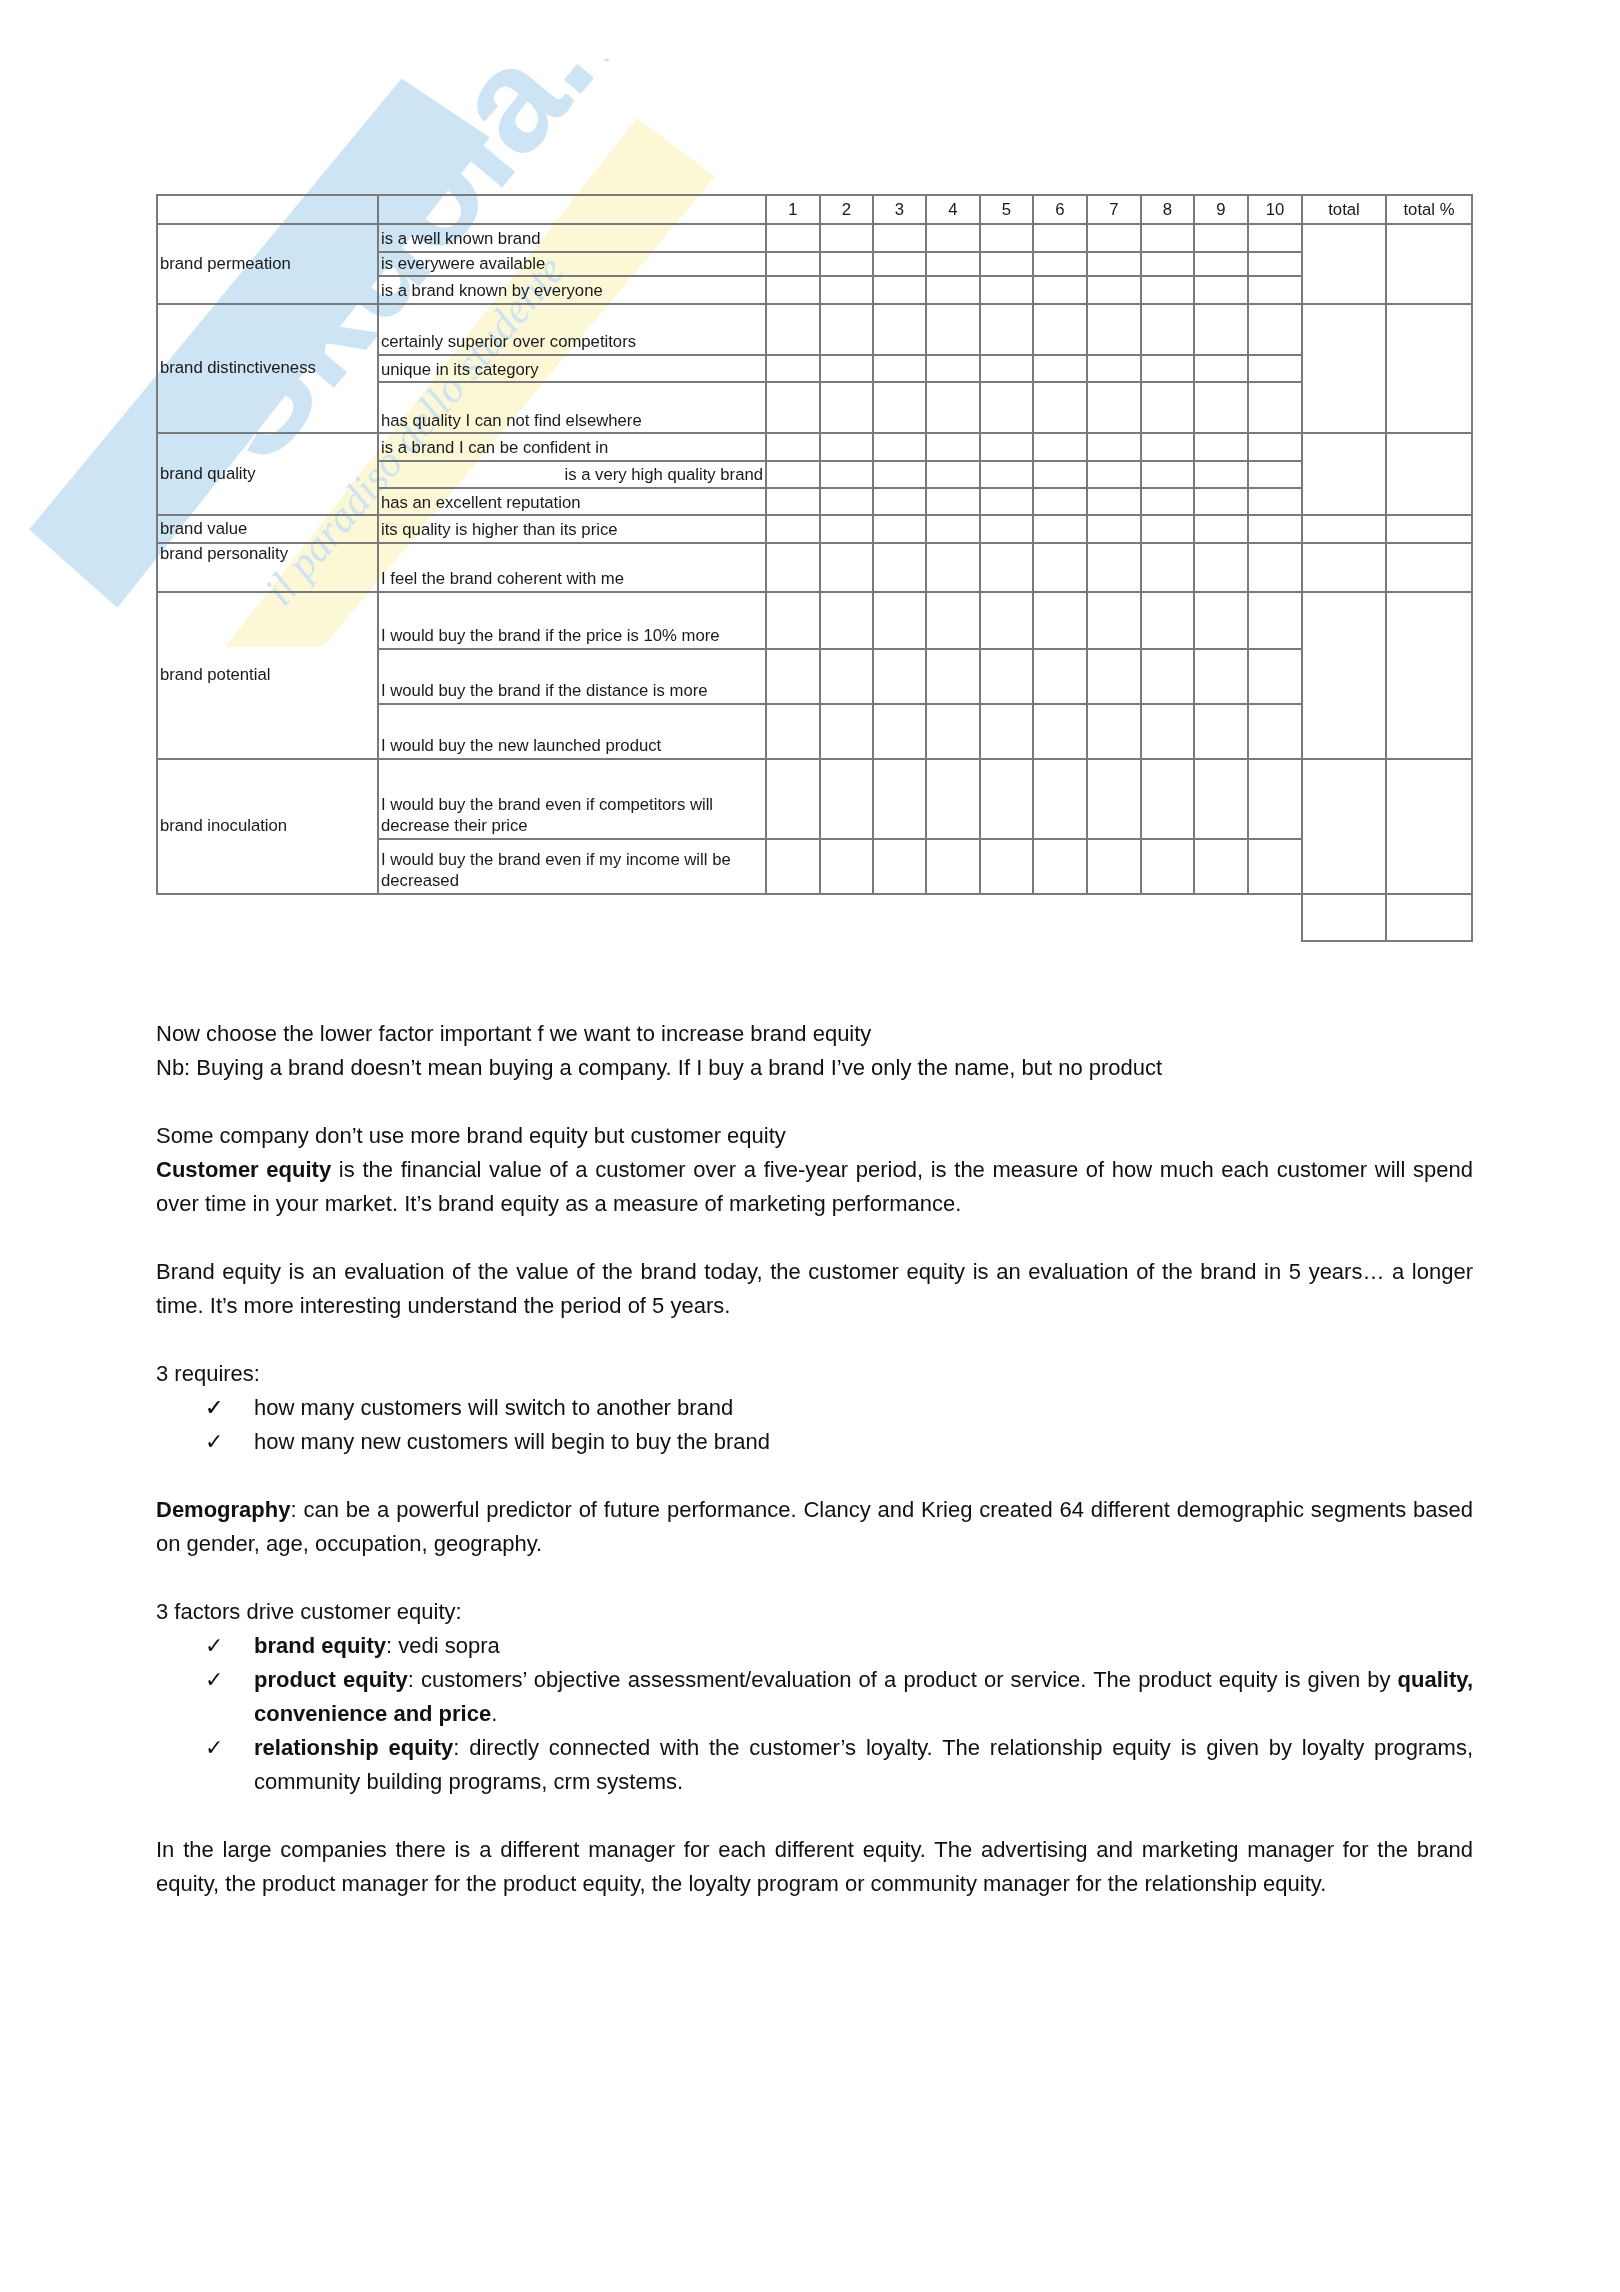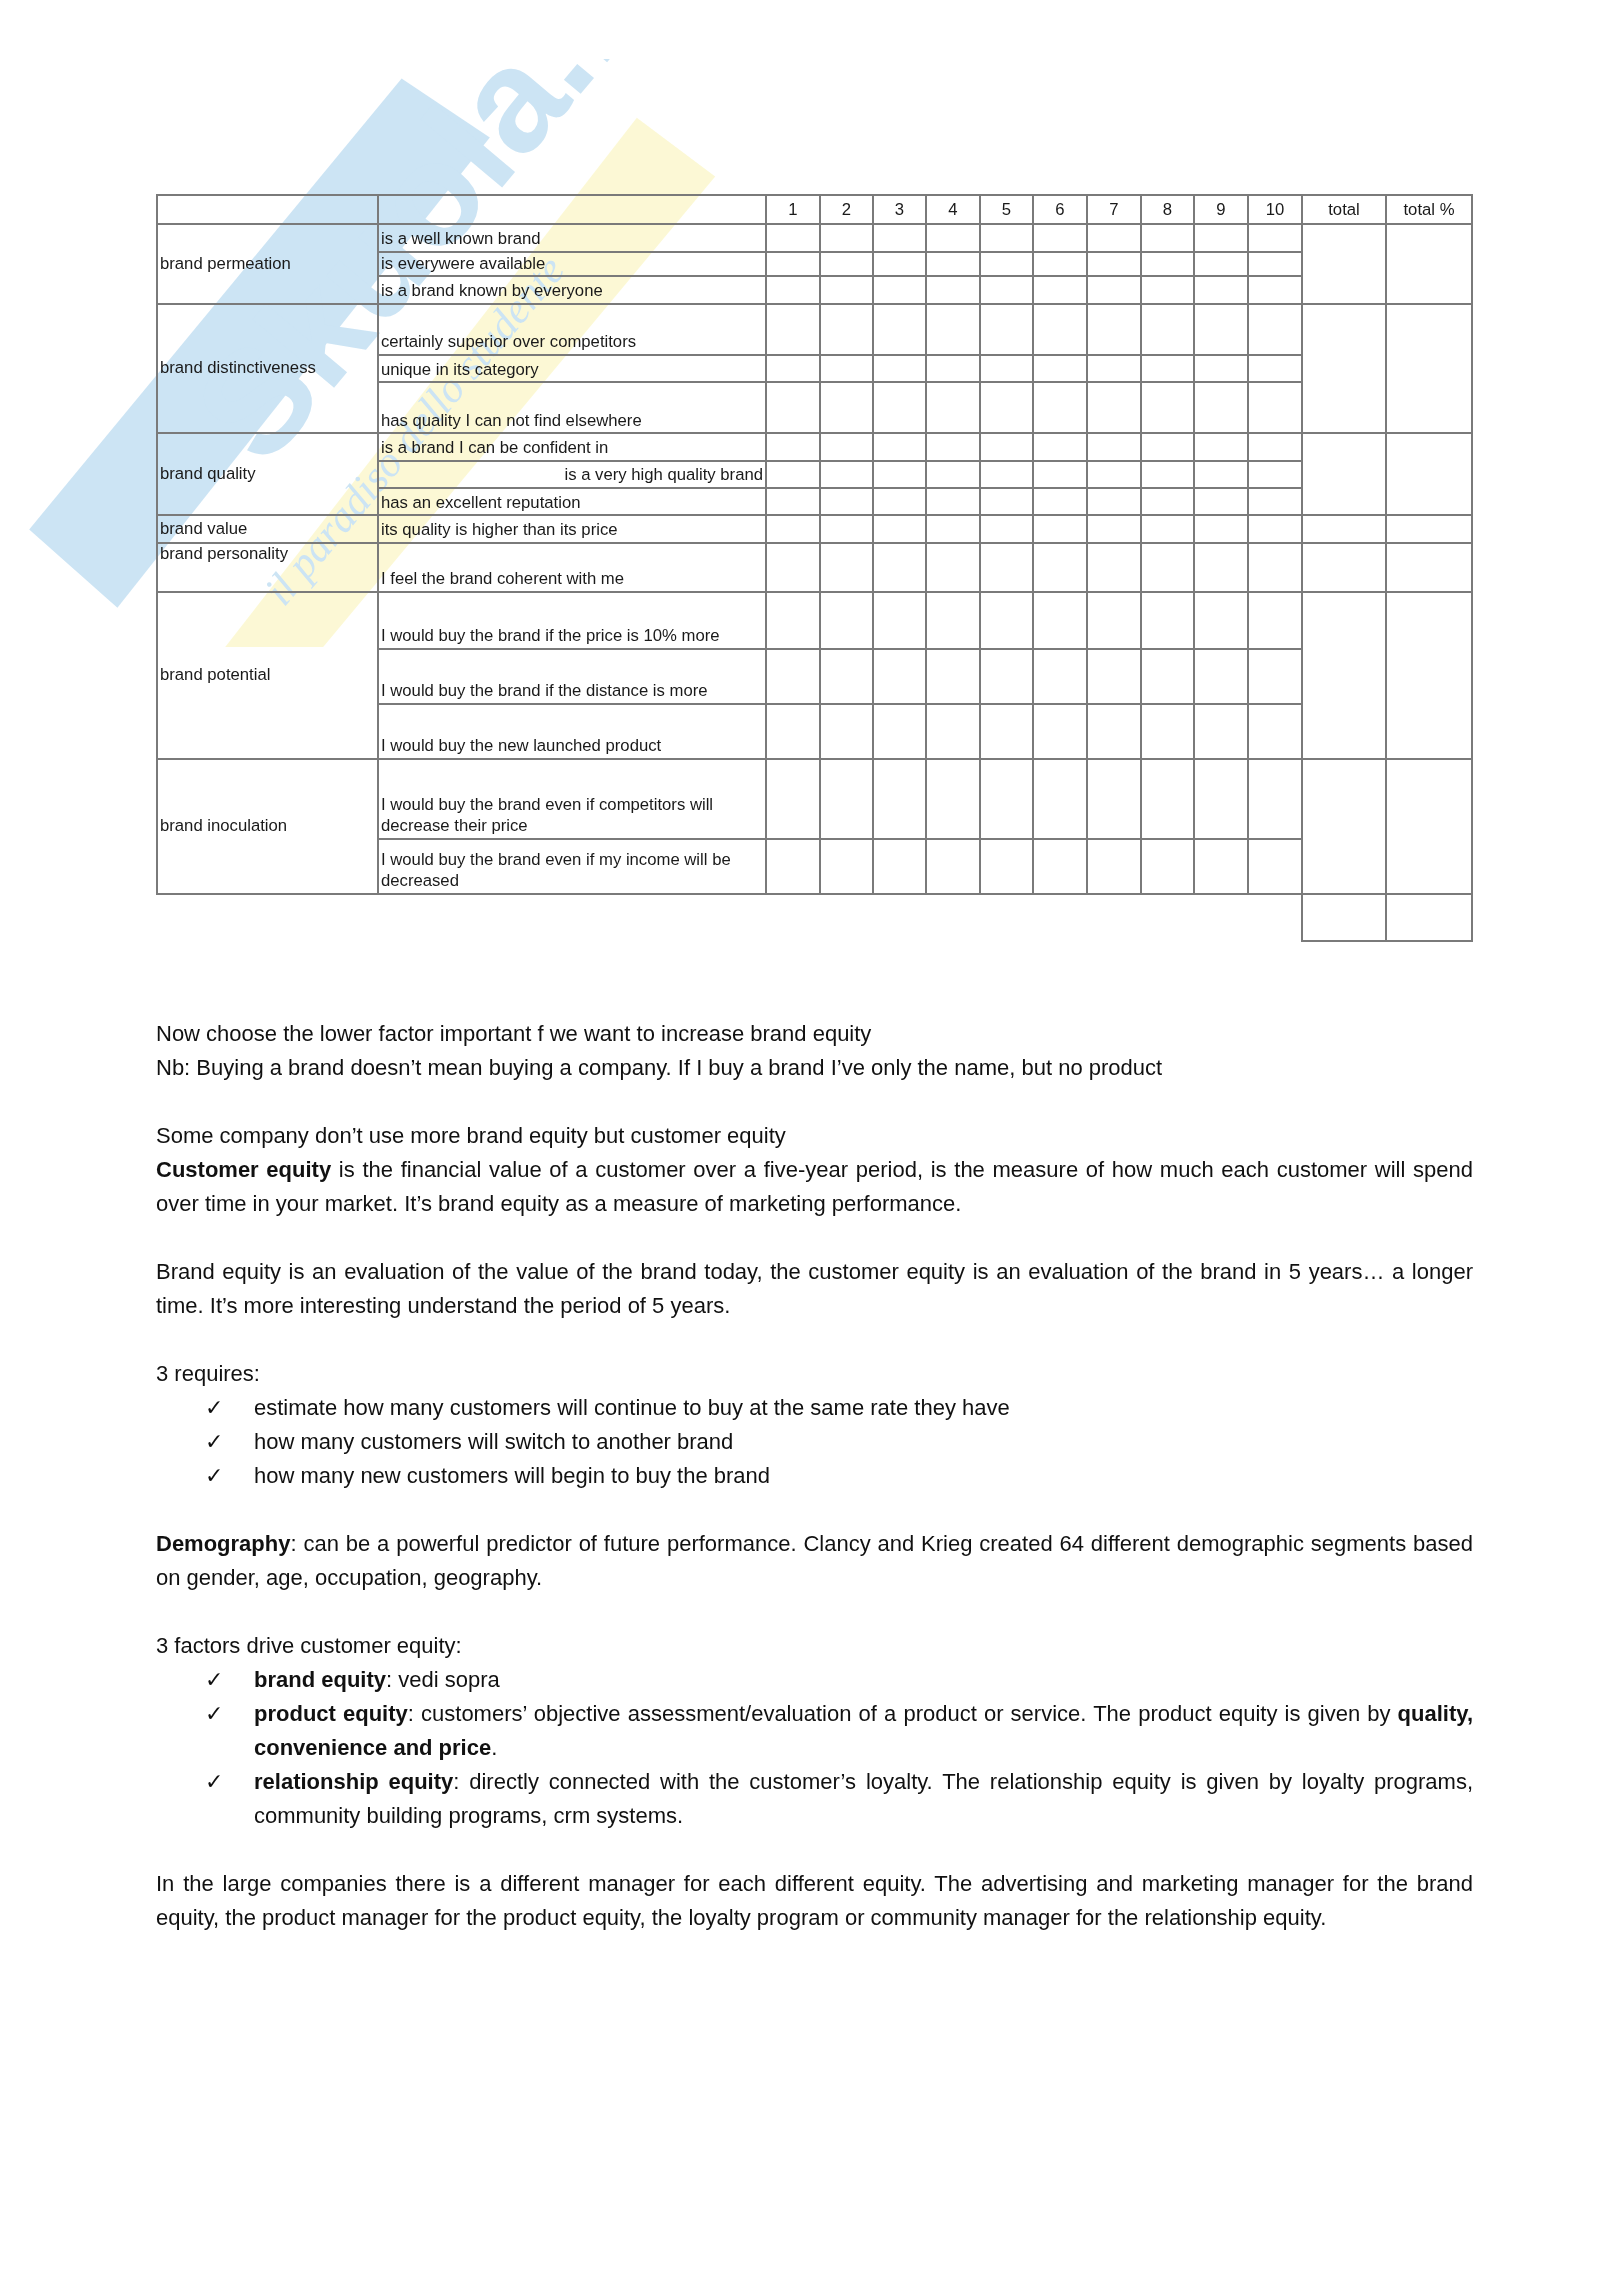--- a/index.html
+++ b/index.html
@@ -321,21 +321,21 @@
     <p>Now choose the lower factor important f we want to increase brand equity</p>
     <p>Nb: Buying a brand doesn’t mean buying a company. If I buy a brand I’ve only the name, but no product</p>
     <div class="gap"></div>
     <p>Some company don’t use more brand equity but customer equity</p>
     <p><b>Customer equity</b><span> is the financial value of a customer over a five-year period, is the measure of how much each customer will spend over time in your market. It’s brand equity as a measure of marketing performance.</span></p>
     <div class="gap"></div>
     <p>Brand equity is an evaluation of the value of the brand today, the customer equity is an evaluation of the brand in 5 years… a longer time. It’s more interesting understand the period of 5 years.</p>
     <div class="gap"></div>
     <p>3 requires:</p>
     <ul>
-      <li><span class="check">✓</span><span>estimate how many customers will continue to buy at the same rate they have</span></li>
+      <li><span class="check">✓</span></li>
       <li><span class="check">✓</span><span>how many customers will switch to another brand</span></li>
       <li><span class="check">✓</span><span>how many new customers will begin to buy the brand</span></li>
     </ul>
     <div class="gap"></div>
     <p><b>Demography</b><span>: can be a powerful predictor of future performance. Clancy and Krieg created 64 different demographic segments based on gender, age, occupation, geography.</span></p>
     <div class="gap"></div>
     <p>3 factors drive customer equity:</p>
     <ul>
       <li><span class="check">✓</span><b>brand equity</b><span>: vedi sopra</span></li>
       <li><span class="check">✓</span><b>product equity</b><span>: customers’ objective assessment/evaluation of a product or service. The product equity is given by </span><b>quality, convenience and price</b><span>.</span></li>

